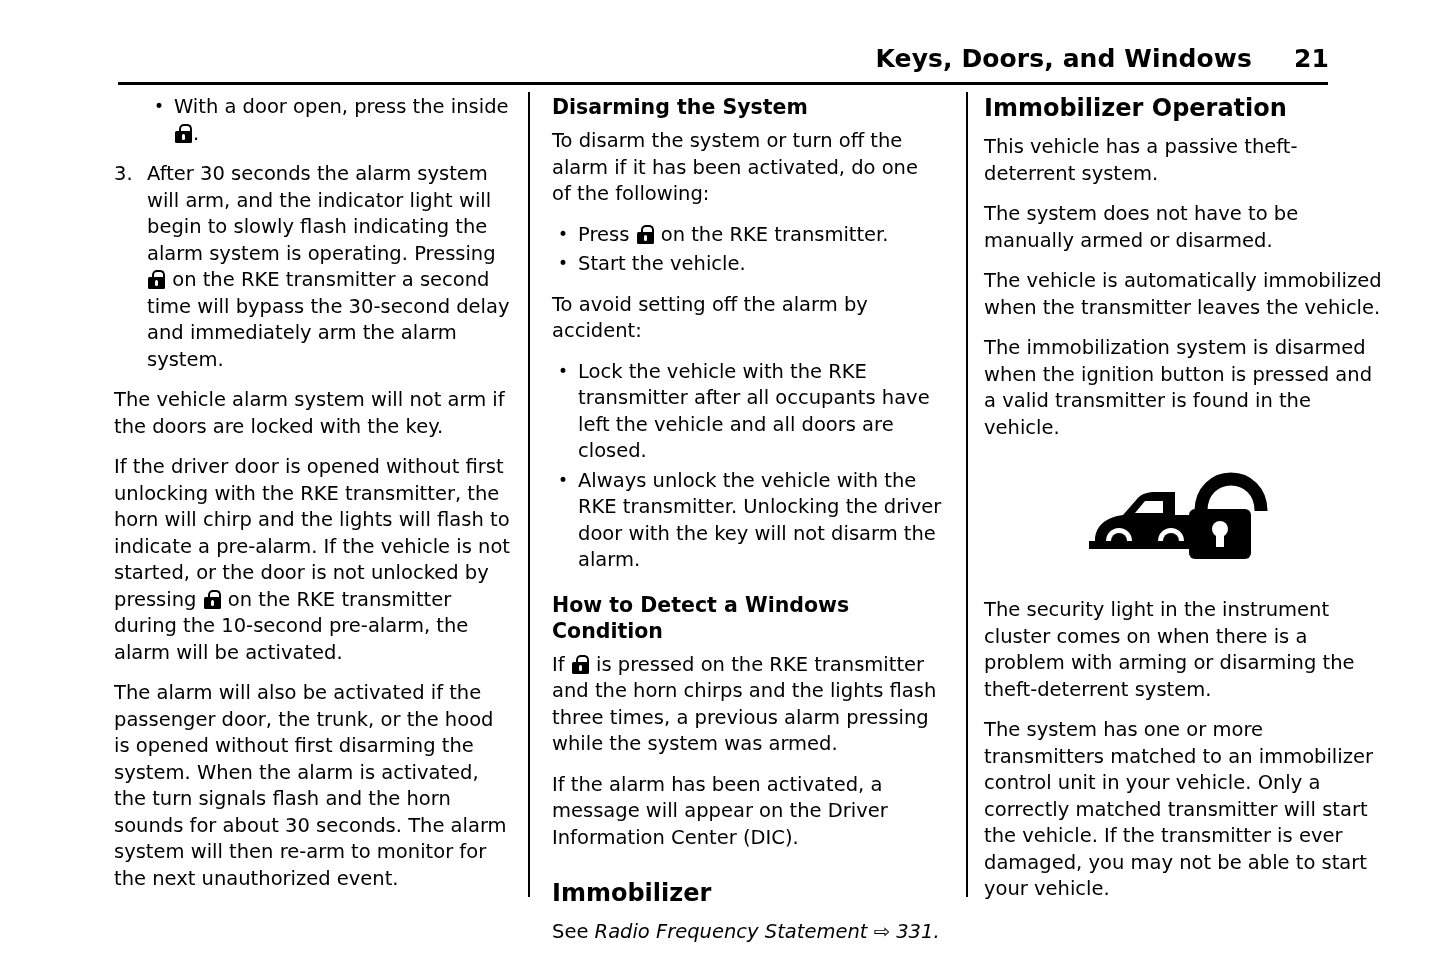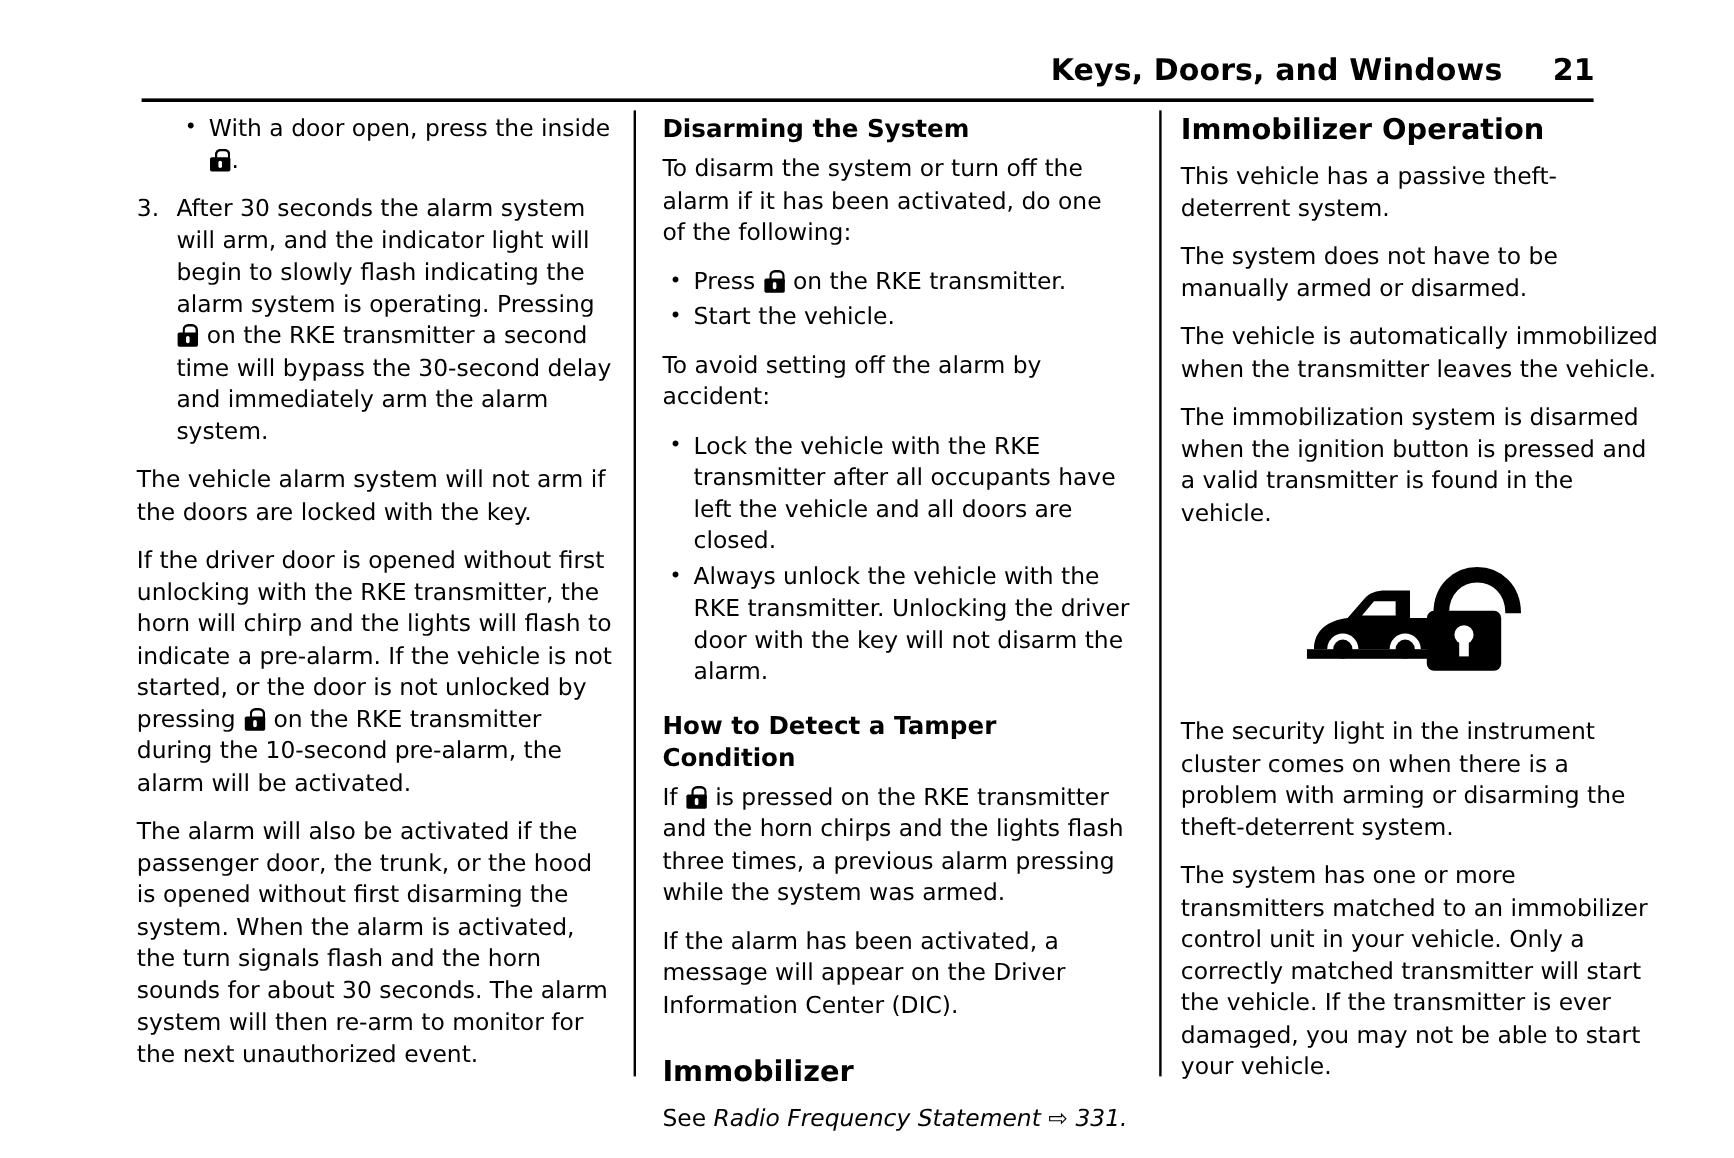--- a/index.html
+++ b/index.html
@@ -224,21 +224,21 @@
       <li><span>Start the vehicle.</span></li>
     </ul>
 
     <p class="tight">To avoid setting off the alarm by accident:</p>
 
     <ul class="bullets">
       <li>Lock the vehicle with the RKE transmitter after all occupants have left the vehicle and all doors are closed.</li>
       <li>Always unlock the vehicle with the RKE transmitter. Unlocking the driver door with the key will not disarm the alarm.</li>
     </ul>
 
-    <h3 class="sub">How to Detect a Tamper Condition</h3>
+    <h3 class="sub">How to Detect a Windows Condition</h3>
 
     <p><span>If</span>
       <span class="lock-ico"><span class="shackle"></span><span class="body"></span></span>
       <span>is pressed on the RKE transmitter and the horn chirps and the lights flash three times, a previous alarm pressing while the system was armed.</span></p>
 
     <p>If the alarm has been activated, a message will appear on the Driver Information Center (DIC).</p>
 
     <h2 class="sec" style="margin-top:28px">Immobilizer</h2>
 
     <p><span>See</span>

